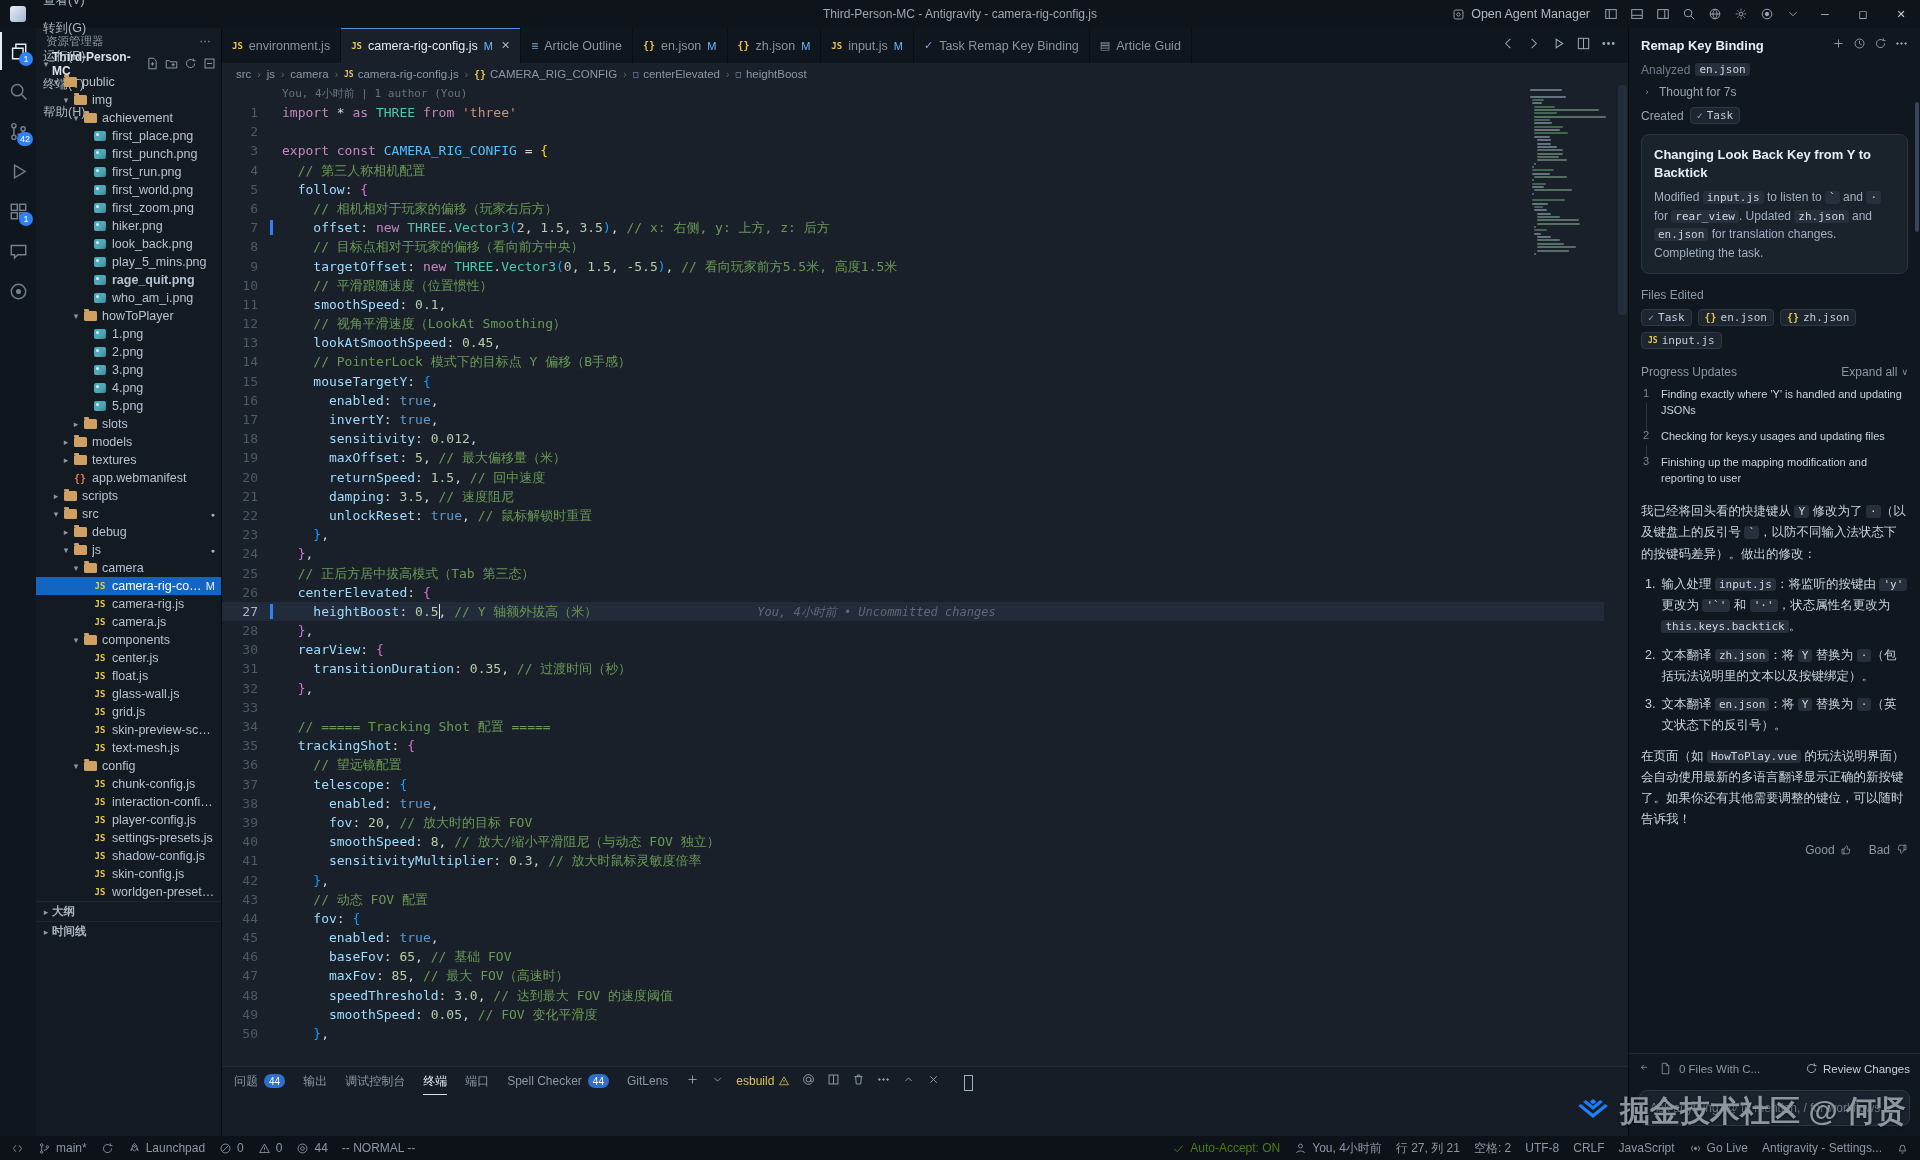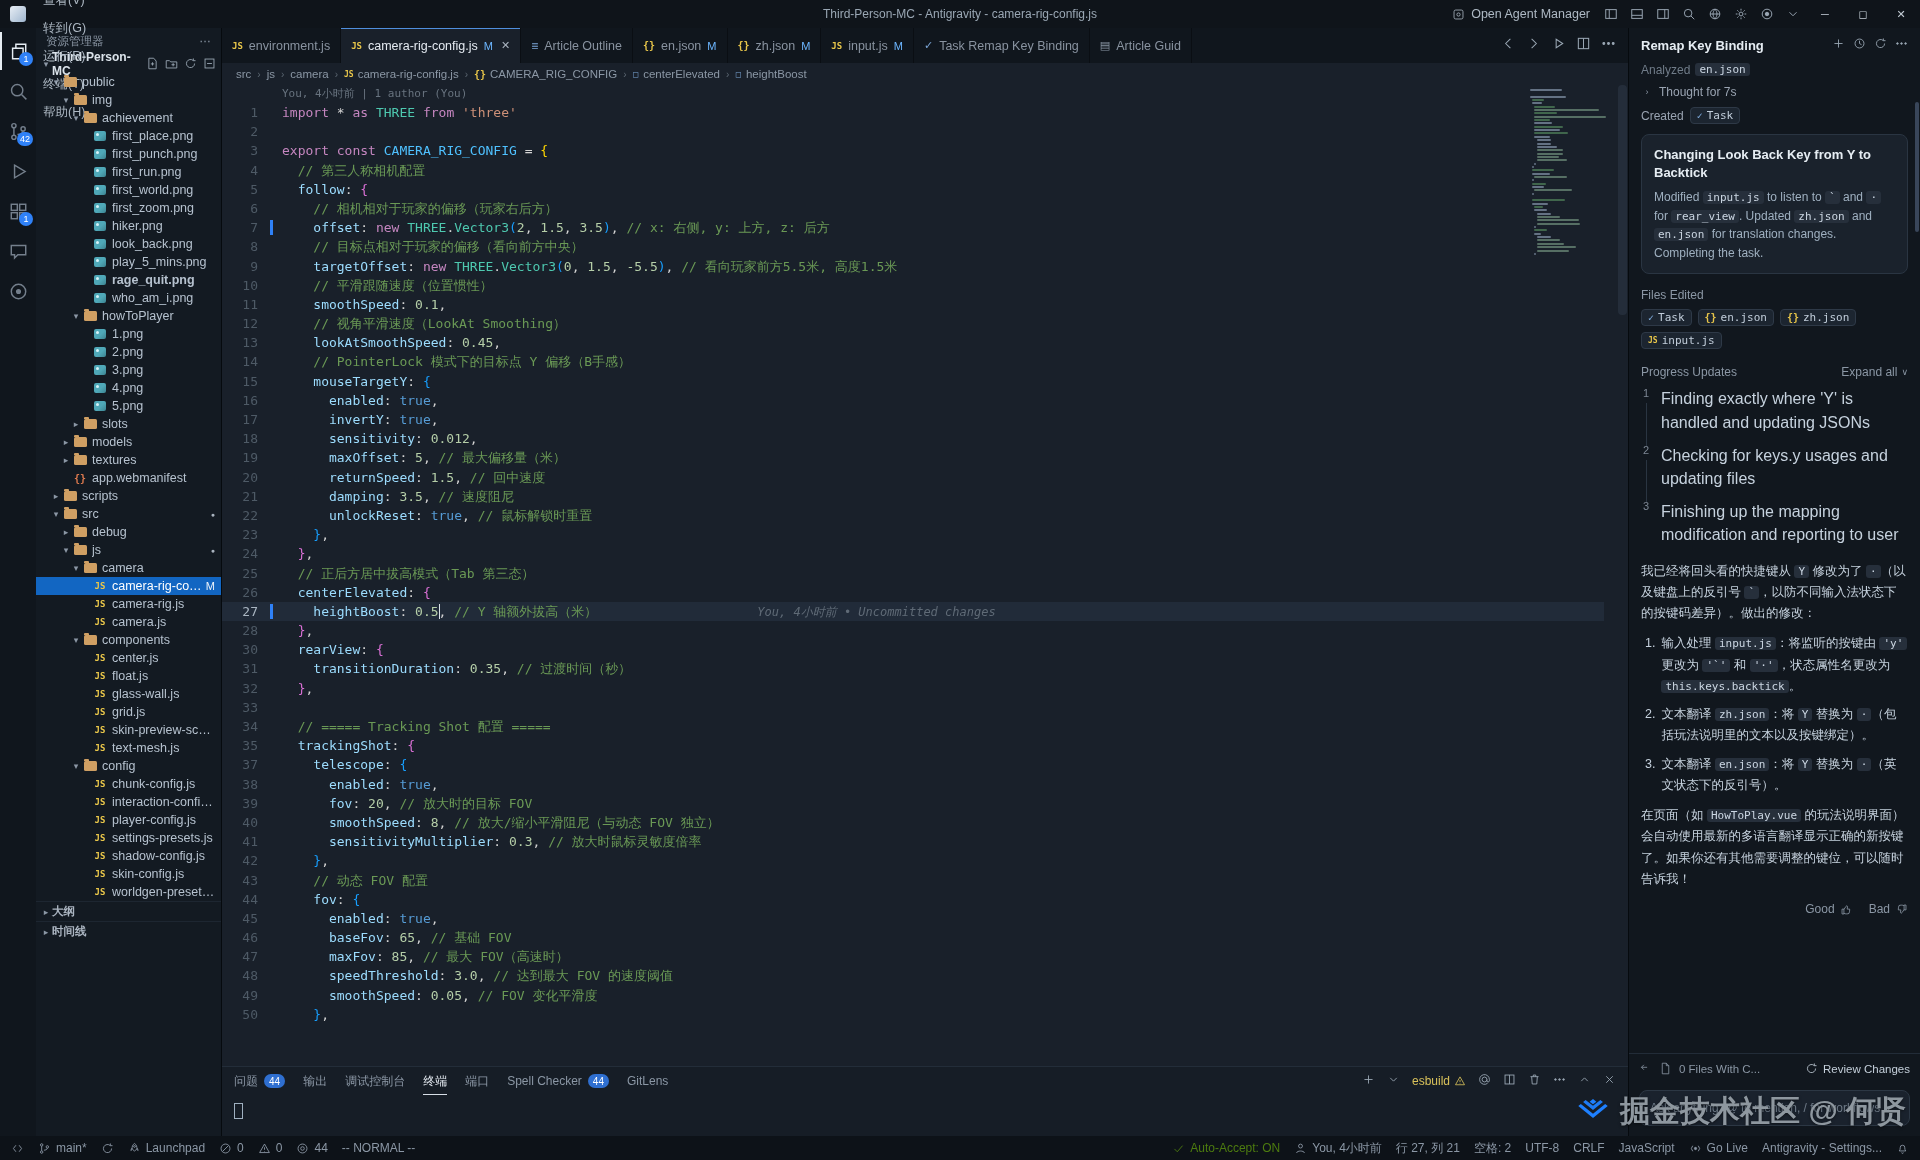--- a/index.html
+++ b/index.html
@@ -105,21 +105,21 @@
   .lens { margin-left:60px; color:#68737f; font-size:11px; line-height:18px; }
   .tk-k{color:#c586c0}.tk-c{color:#4ec9b0}.tk-v{color:#4fc1ff}.tk-o{color:#9cdcfe}
   .tk-p{color:#d4d4d4}.tk-s{color:#ce9178}.tk-n{color:#b5cea8}.tk-b{color:#569cd6}
   .tk-m{color:#6a9955}.tk-g1{color:#ffd700}.tk-g2{color:#da70d6}.tk-g3{color:#179fff}
   #minimap { position:absolute; top:4px; right:14px; width:84px; }
   .mm-row { height:2px; margin-bottom:1.35px; border-radius:1px; }
   #ed-scrollbar { position:absolute; top:0; right:0; width:12px; bottom:0; }
   #ed-thumb { position:absolute; top:0; right:1px; width:9px; height:230px; background:#2e3947; opacity:.55; border-radius:4px; }
 
   
-  #panel { height:70px; border-top:1px solid #232d39; flex:none; display:flex; flex-direction:column; background:#161d26; }
+  #panel { height:70px; border-top:1px solid #232d39; flex:none; display:flex; flex-direction:row; background:#161d26; }
   #panel-tabs { height:28px; display:flex; align-items:center; padding:0 12px; gap:18px; font-size:12px; color:#8b97a5; }
   .ptab { display:flex; align-items:center; gap:6px; height:28px; }
   .ptab.active { color:#e4eaf1; box-shadow: inset 0 -1px 0 #d7dee6; }
   .pbadge { background:#2f6fd0; color:#fff; border-radius:9px; padding:0 5px; font-size:10px; height:14px;
     display:flex; align-items:center; }
   #panel-actions { margin-left:auto; display:flex; align-items:center; gap:12px; color:#9aa7b4; font-size:12px; }
   #panel-actions svg { width:14px; height:14px; }
   .esbuild { color:#d8c15a; display:flex; gap:4px; align-items:center; }
   .term-cursor { width:9px; height:16px; border:1px solid #9fb0c0; margin:8px 0 0 12px; }
 
@@ -145,21 +145,21 @@
   .cd { background:#262f3b; border-radius:3px; padding:0 4px; font:11px "DejaVu Sans Mono",monospace; color:#cbd6e2; }
   .sec-label { margin-top:14px; color:#8b97a5; font-size:12px; }
   .chips { margin-top:7px; display:flex; flex-wrap:wrap; gap:6px; }
   .prog-head { margin-top:16px; display:flex; align-items:center; color:#8b97a5; font-size:12px; }
   .prog-head .expand { margin-left:auto; display:flex; gap:4px; align-items:center; }
   #prog-items { margin-top:8px; position:relative; }
   .prog-item { display:flex; gap:10px; margin-bottom:10px; }
   .pnum { width:10px; flex:none; color:#7d8794; font-size:11px; text-align:center; position:relative; }
   .pnum::after { content:""; position:absolute; left:50%; top:16px; bottom:-12px; width:1px; background:#2a3542; }
   .prog-item:last-child .pnum::after { display:none; }
-  .ptext { color:#c6d2de; font-size:16px; line-height:1.45; }
+  .ptext { color:#c6d2de; font-size:11px; line-height:1.45; }
   #summary { margin-top:14px; color:#c6d2de; font-size:12.5px; line-height:1.7; }
   .sum-p { margin:9px 0; }
   .sum-li { margin:7px 0 7px 4px; display:flex; gap:6px; }
   .sum-li .lin { flex:none; color:#c6d2de; }
   .feedback { margin-top:12px; display:flex; justify-content:flex-end; gap:16px; color:#8b97a5; font-size:12px;
     align-items:center; }
   .feedback svg { width:13px; height:13px; }
   .fb-item { display:flex; gap:5px; align-items:center; }
   #agent-footer { height:30px; border-top:1px solid #222c38; display:flex; align-items:center; gap:7px;
     padding:0 10px; color:#8b97a5; font-size:11.5px; flex:none; }
@@ -954,20 +954,25 @@
             </div>
             <div class="cl">
               <span class="ln">34</span>
               <span class="dec"></span>
               <span class="lc"><span class="tk-m">  // ===== Tracking Shot 配置 =====</span></span>
             </div>
             <div class="cl">
               <span class="ln">35</span>
               <span class="dec"></span>
               <span class="lc"><span class="tk-o">  trackingShot</span><span class="tk-p">: </span><span class="tk-g2">{</span></span>
+            </div>
+            <div class="cl">
+              <span class="ln">36</span>
+              <span class="dec"></span>
+              <span class="lc"><span class="tk-m">    // 望远镜配置</span></span>
             </div>
             <div class="cl">
               <span class="ln">37</span>
               <span class="dec"></span>
               <span class="lc"><span class="tk-o">    telescope</span><span class="tk-p">: </span><span class="tk-g3">{</span></span>
             </div>
             <div class="cl">
               <span class="ln">38</span>
               <span class="dec"></span>
               <span class="lc"><span class="tk-o">      enabled</span><span class="tk-p">: </span><span class="tk-b">true</span><span class="tk-p">,</span></span>

